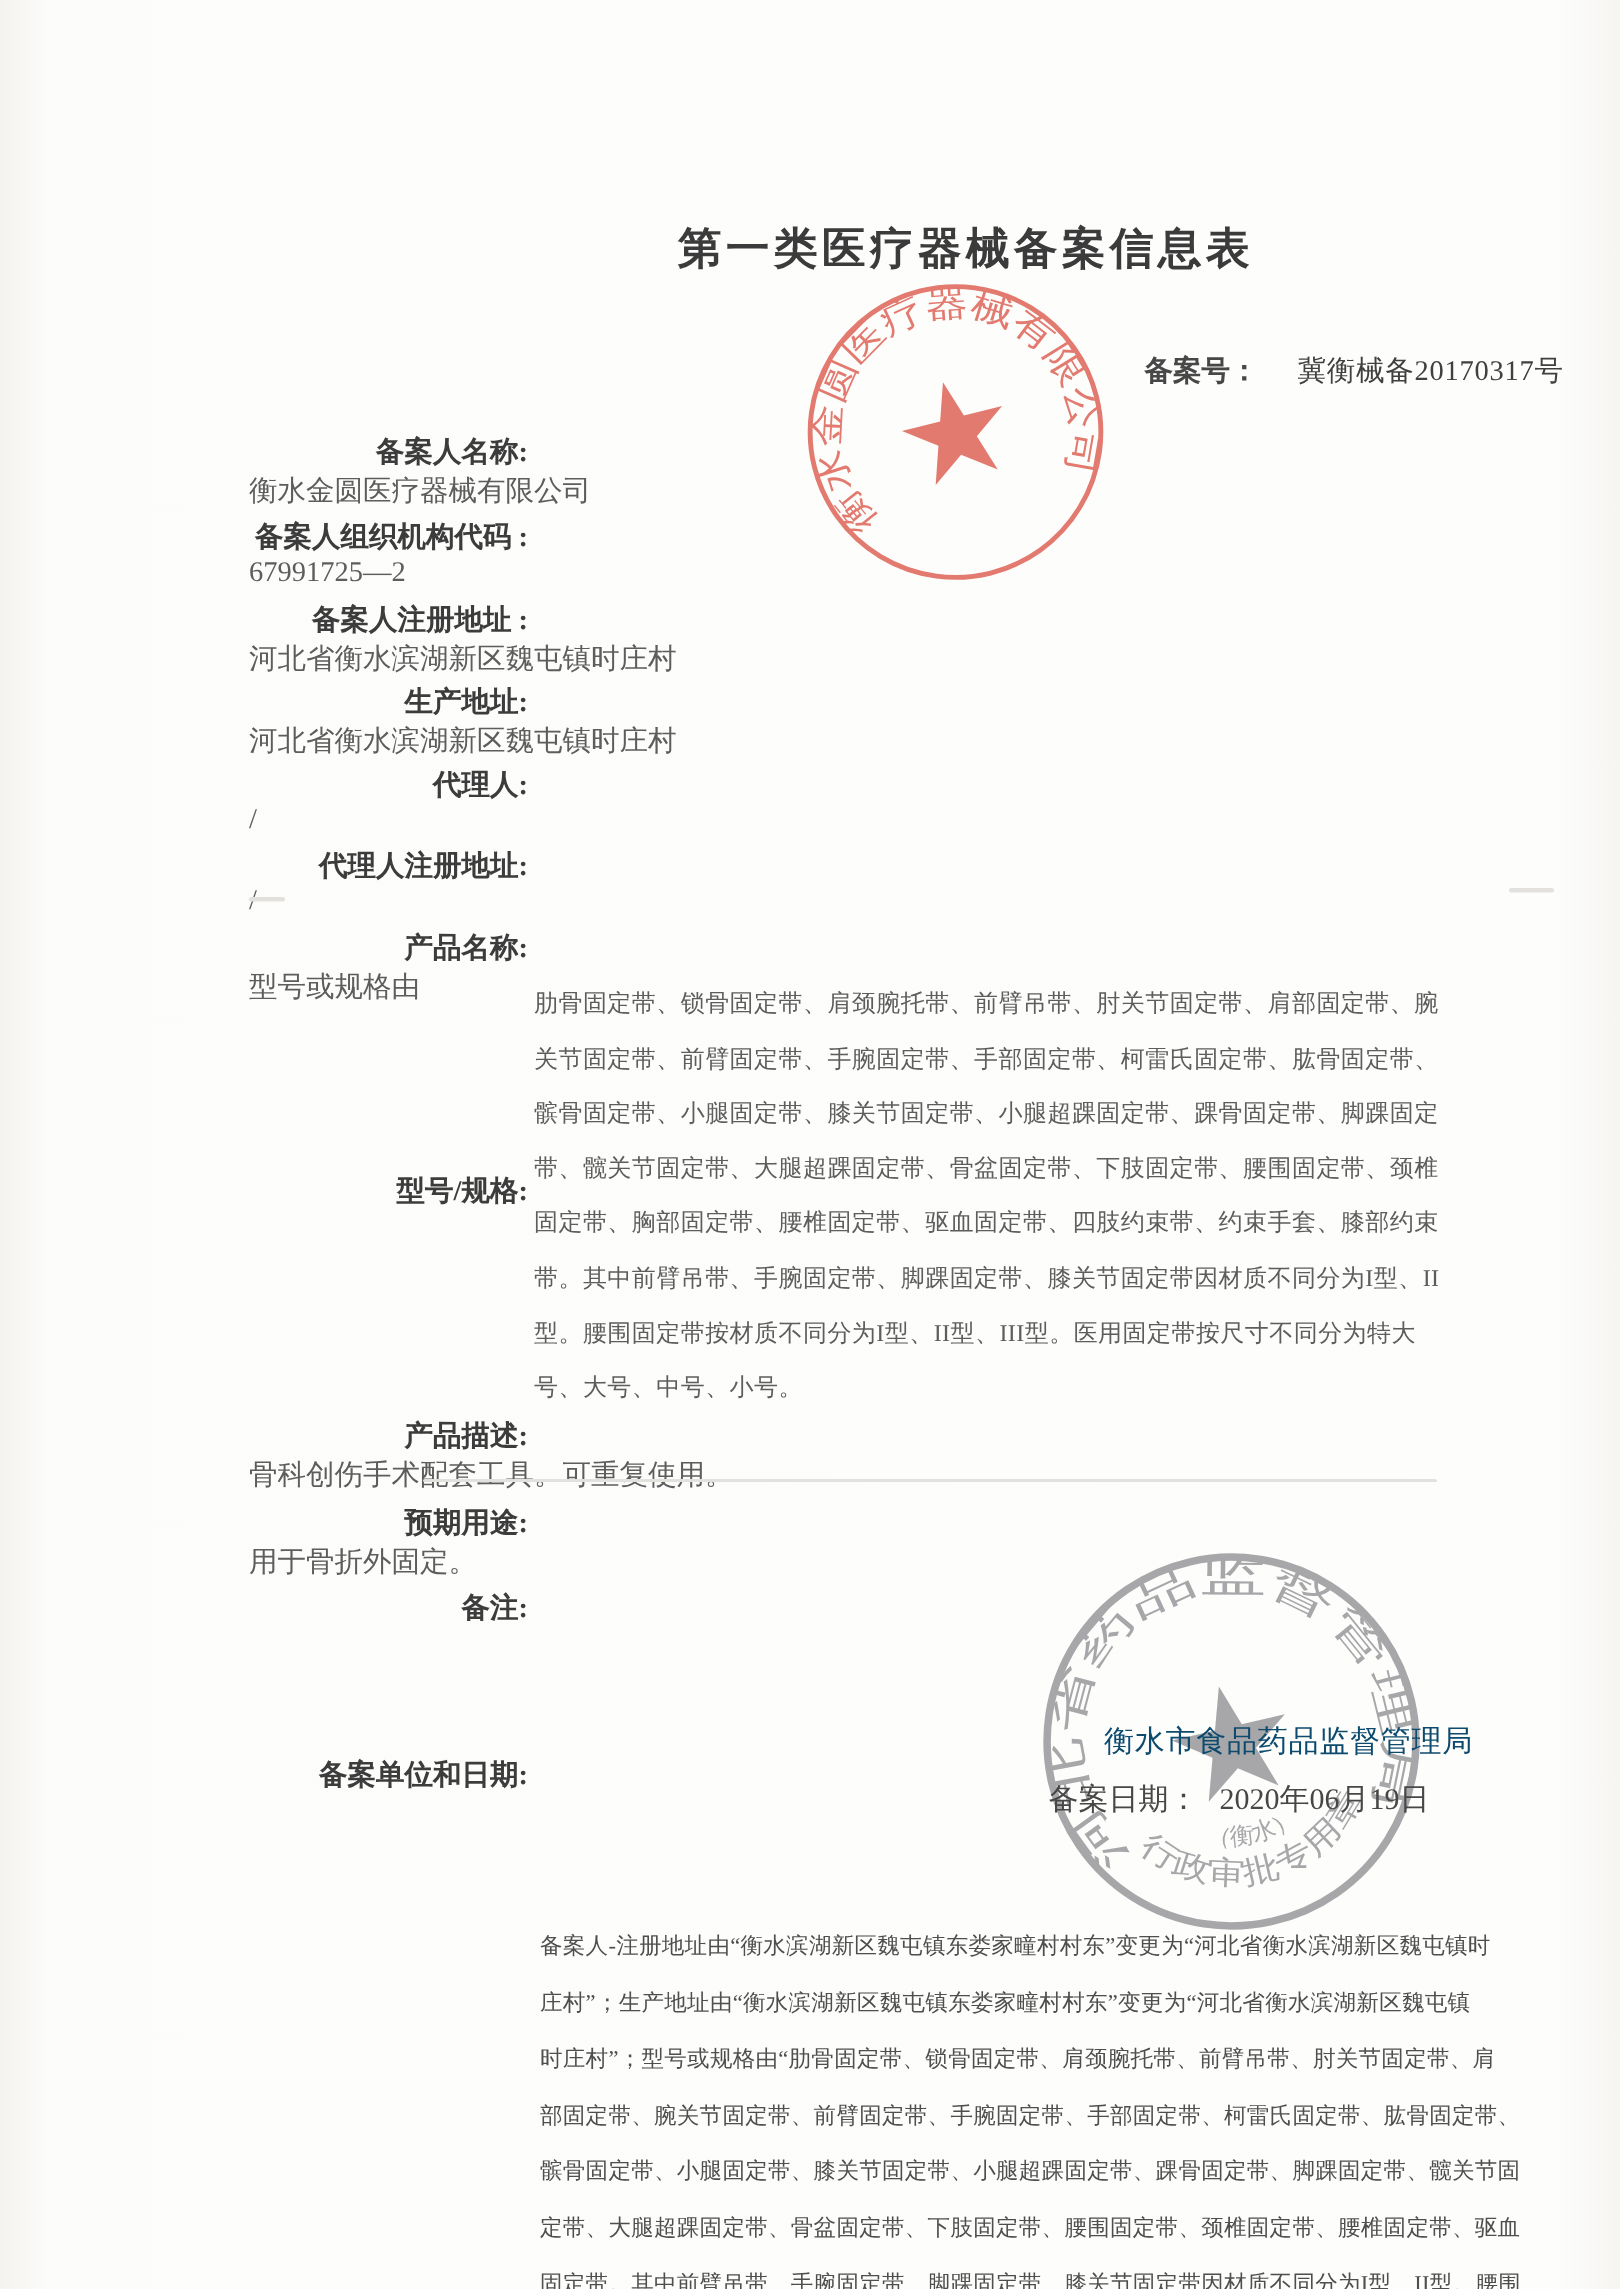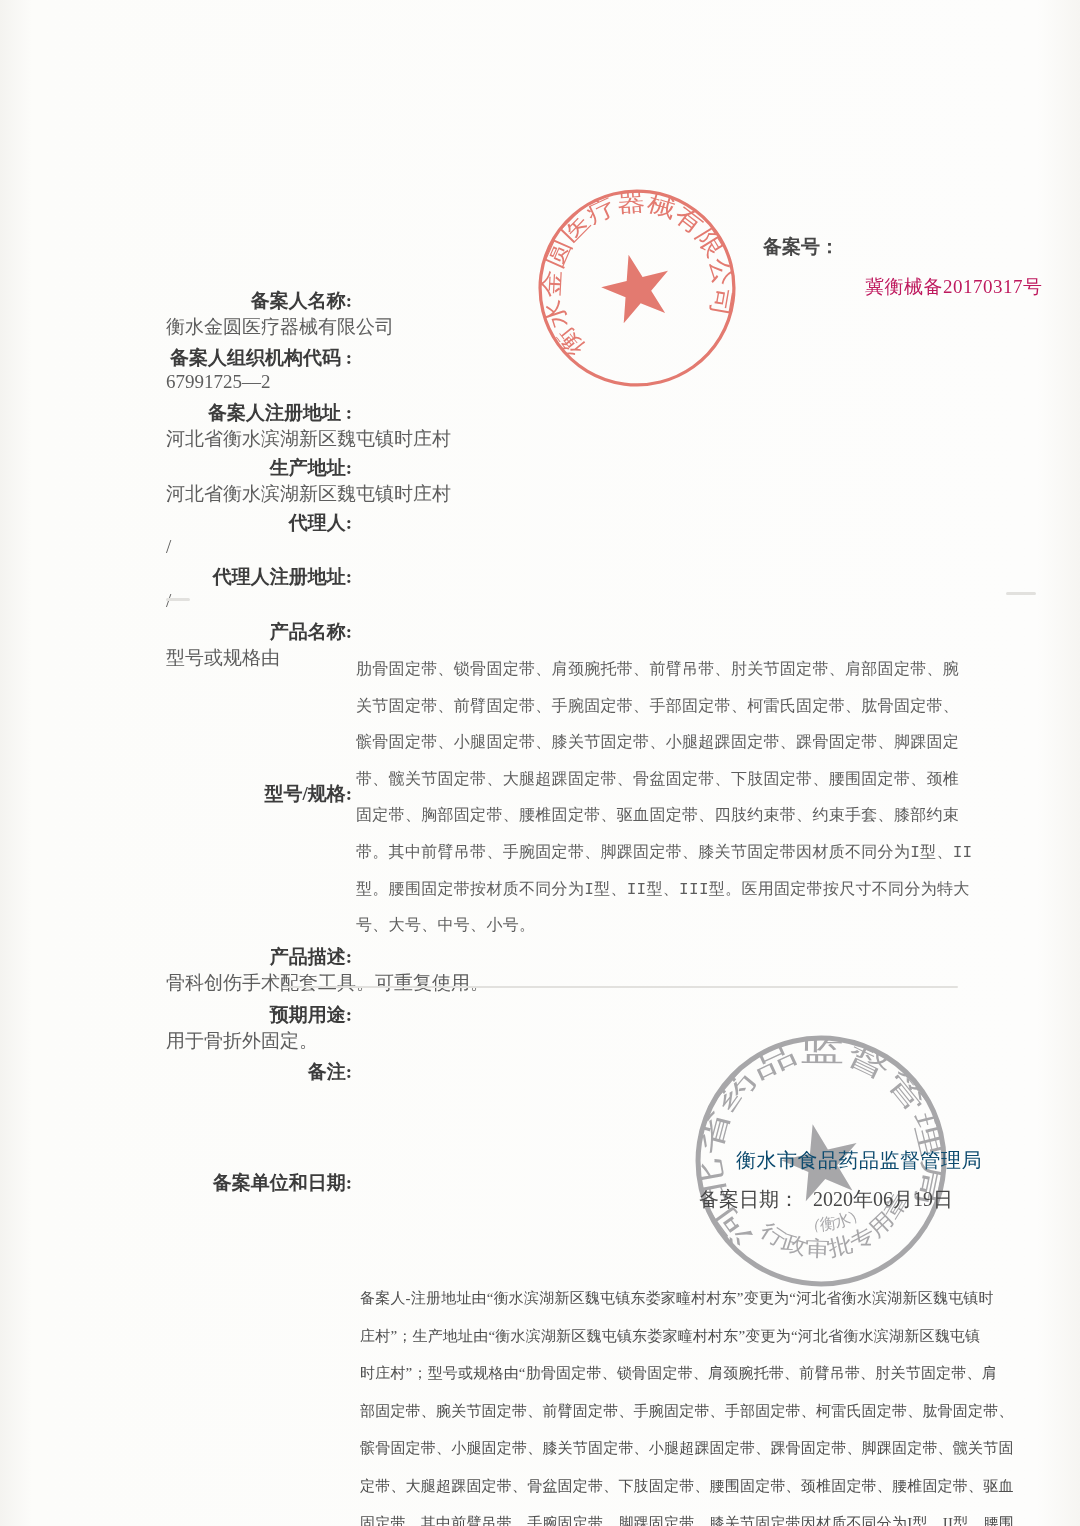--- a/index.html
+++ b/index.html
@@ -9,31 +9,31 @@
     font-family:"Liberation Serif","DejaVu Serif",serif;
     color:#4c4c4c;
   }
   .page{position:relative;width:1080px;height:1526px;overflow:hidden;}
   .title{
     position:absolute;top:146px;left:452px;
     font-size:29px;font-weight:bold;letter-spacing:3px;color:#3b3b3b;
   }
   .filing-no{position:absolute;top:234px;left:763px;font-size:19px;display:flex;}
   .filing-no .f-lbl{font-weight:bold;color:#474747;margin-right:26px;}
-  .filing-no .f-val{color:#be185d;letter-spacing:.5px;margin-top:40px;}
+  .filing-no .f-val{color:#404040;letter-spacing:.5px;}
   .row{position:absolute;left:160px;display:flex;align-items:flex-start;flex-direction:column;}
   .lbl{display:inline-block;width:192px;text-align:right;font-weight:bold;
        color:#3c3c3c;font-size:19px;white-space:nowrap;}
   .val{margin-left:6px;color:#5d5d5d;font-size:19px;white-space:nowrap;}
   .spec-label{position:absolute;top:781px;left:160px;width:192px;text-align:right;
        font-weight:bold;color:#3c3c3c;font-size:19px;}
   .spec-text{
     position:absolute;top:652px;left:356px;width:625px;
     font-size:16px;line-height:36.6px;color:#5d5d5d;
-    white-space:pre-line;letter-spacing:.3px;font-family:Liberation Mono, monospace;
+    white-space:pre-line;letter-spacing:.3px;
   }
   .authority{position:absolute;top:1147px;left:736px;font-size:20px;color:#0c4a6e;
        letter-spacing:.5px;z-index:3;}
   .filing-date{position:absolute;top:1186px;left:699px;font-size:20px;color:#474747;
        display:flex;z-index:3;}
   .filing-date .d-lbl{margin-right:14px;}
   .note-text{
     position:absolute;top:1280px;left:360px;width:692px;
     font-size:15px;line-height:37.5px;color:#4e4e4e;
     white-space:pre-line;letter-spacing:.2px;
@@ -44,20 +44,21 @@
   .artifact{position:absolute;background:#e2e1de;border-radius:2px;}
   .a-line{top:986px;left:282px;width:676px;height:2px;}
   .a-dash1{top:598px;left:166px;width:24px;height:3px;}
   .a-dash2{top:592px;left:1006px;width:30px;height:3px;}
 </style>
 </head>
 <body>
 
 <div class="page">
 
+  <div class="title">第一类医疗器械备案信息表</div>
 
   <div class="filing-no">
     <span class="f-lbl">备案号：</span>
     <span class="f-val">冀衡械备20170317号</span>
   </div>
 
   <svg class="seal seal-red" viewBox="0 0 200 200">
     <circle cx="100" cy="100" r="95" fill="none" stroke="#dd5a4e" stroke-width="3.2"></circle>
     <path id="redArc" d="M 37.7,143.6 A 76,76 0 1 1 162.3,143.6" fill="none"></path>
     <text font-size="23" fill="#dd5a4e">

